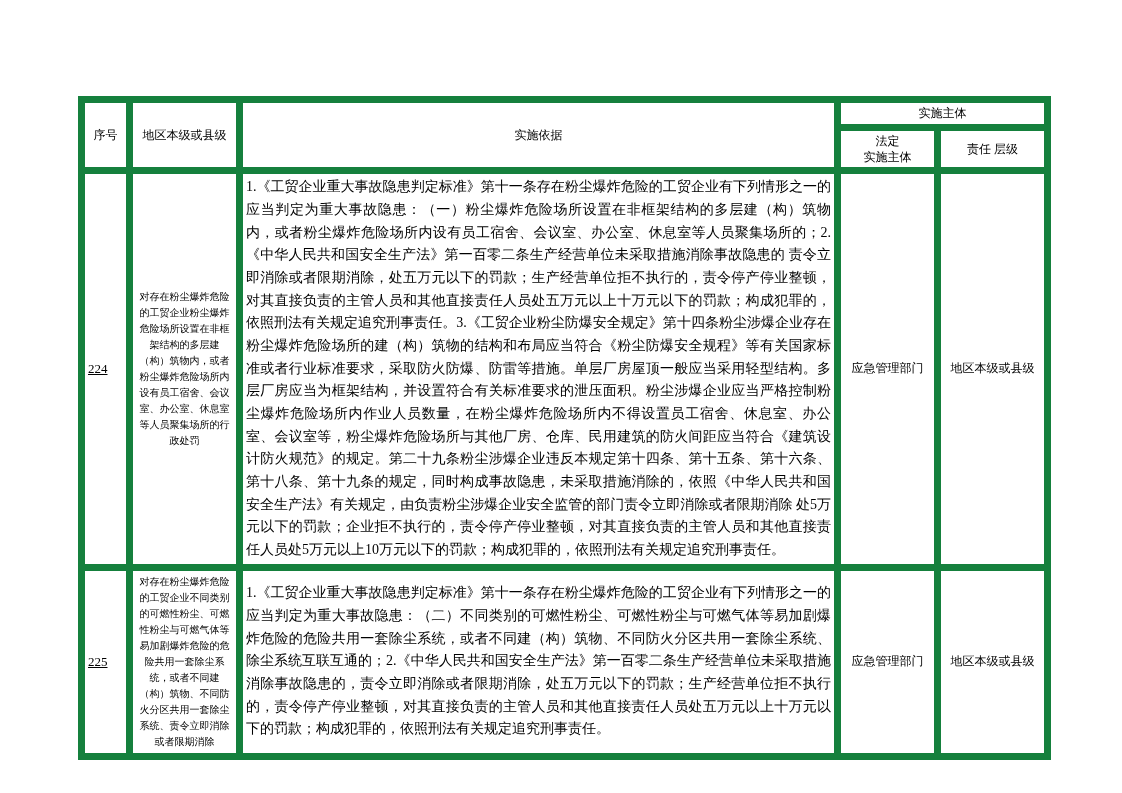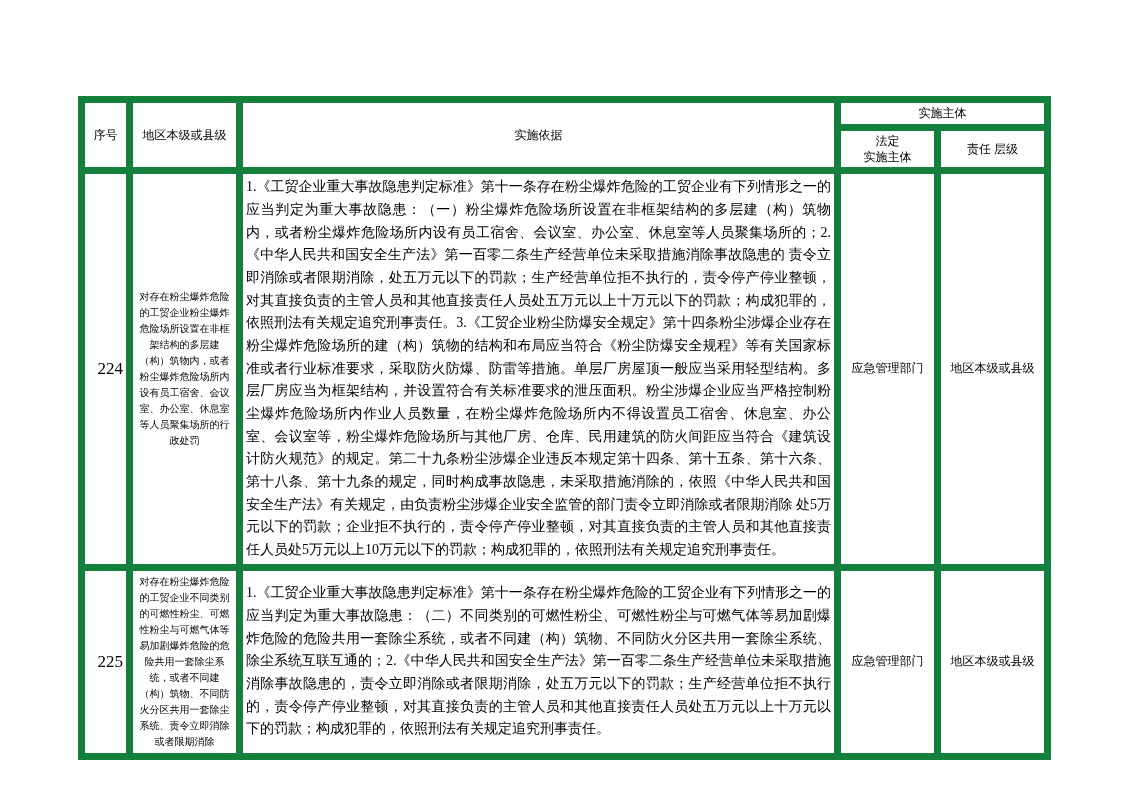--- a/index.html
+++ b/index.html
@@ -51,22 +51,23 @@
     font-size: 12px;
     line-height: 1.35;
     height: 18px;
   }
   .hdr-merge-top {
     text-align: center;
     font-size: 12px;
     height: 16px;
   }
   .seq-cell {
-    text-align: right;
-    font-size: 17px;
+    text-align: left;
+    font-size: 13px;
+    text-decoration: underline;
   }
   .item-cell {
     text-align: center;
     font-size: 10px;
     line-height: 1.6;
     padding: 4px 6px;
   }
   .basis-cell {
     text-align: justify;
     text-justify: inter-ideograph;

